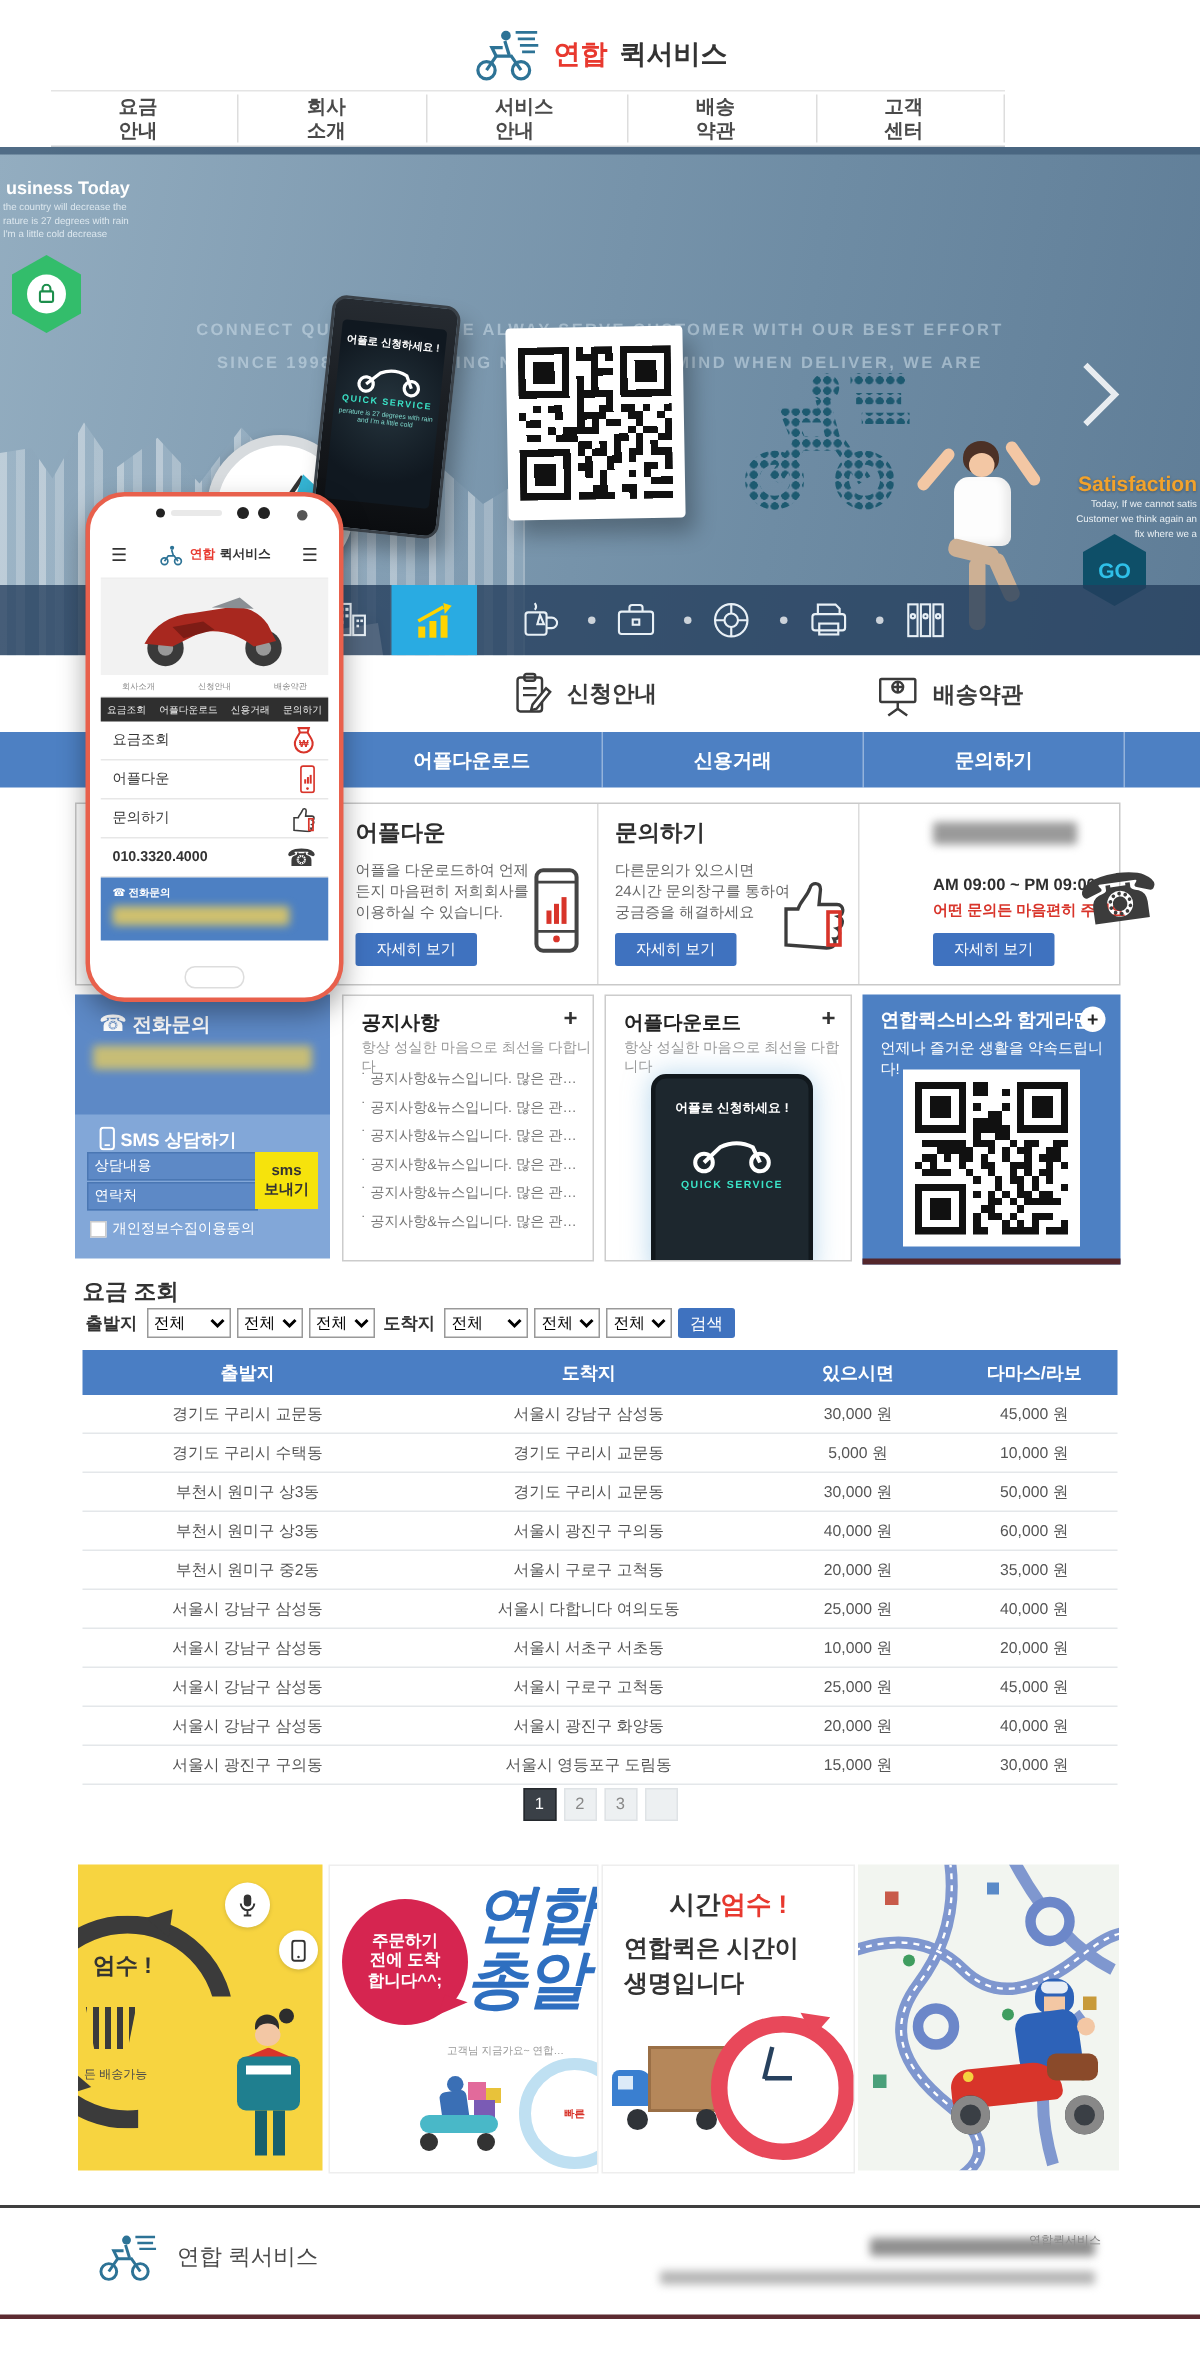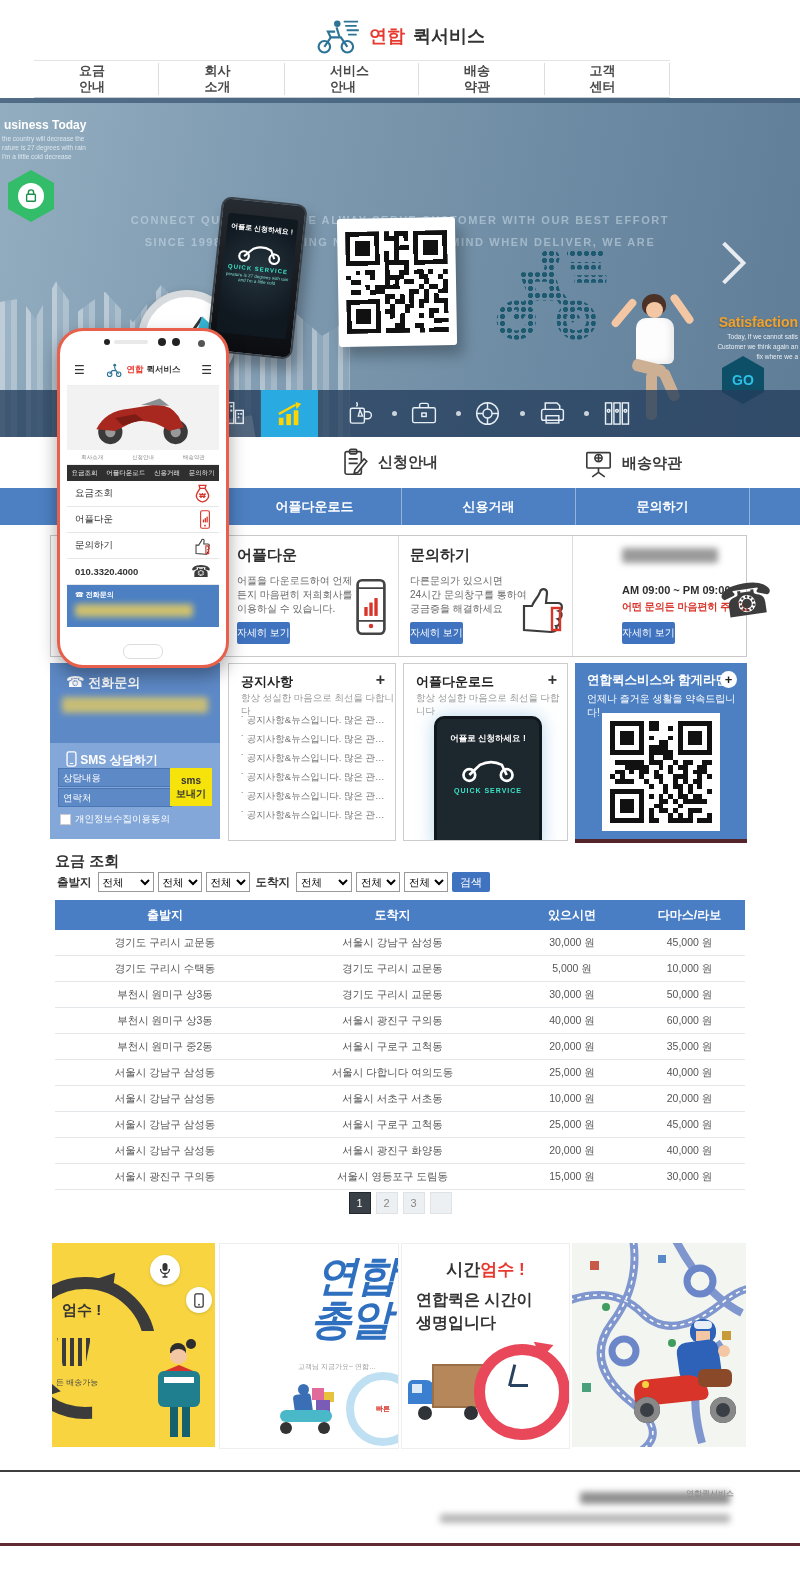--- a/index.html
+++ b/index.html
@@ -71,21 +71,21 @@
   .subnav-row{position:absolute;left:227px;top:0;height:37px;display:flex;}
   .subnav-row .sn{width:173px;line-height:37px;text-align:center;font-size:13px;color:#fff;font-weight:bold;
       border-left:1px solid rgba(255,255,255,.4);cursor:pointer;}
   .subnav-row .sn:last-child{border-right:1px solid rgba(255,255,255,.4);}
   
   .infobox{top:535px;left:50px;width:695px;height:120px;border:1px solid #c9c9c9;background:#fff;}
   .ib-div{position:absolute;top:0;width:1px;height:120px;background:#dcdcdc;}
   .ib-col{position:absolute;top:0;height:120px;}
   .ib-title{position:absolute;left:12px;top:10px;font-size:15px;font-weight:bold;color:#2e2e2e;}
   .ib-desc{position:absolute;left:12px;top:38px;font-size:10px;color:#666;line-height:14px;}
-  .btn-blue{background:#3f72bf;color:#fff;font-size:10px;padding:4px 0;border-radius:2px;border:none;cursor:pointer;font-family:inherit;}
+  .btn-blue{background:#3f72bf;color:#fff;font-size:10px;padding:4px 14px;border-radius:2px;border:none;cursor:pointer;font-family:inherit;}
   .ib-btn{position:absolute;left:12px;bottom:12px;}
   .blur-block{filter:blur(3px);border-radius:2px;}
   
   .panel{top:663px;height:176px;overflow:hidden;}
   .p-blue{left:50px;width:170px;background:#82a7d8;}
   .p-blue-top{position:absolute;left:0;top:0;width:170px;height:80px;background:#5d89c6;}
   .p-white{background:#fff;border:1px solid #ccc;}
   .p-notice{left:228px;width:166px;}
   .p-app{left:403px;width:163px;}
   .p-qr{left:575px;width:172px;background:#4d80c3;border-bottom:4px solid #54262b;}
@@ -943,20 +943,25 @@
       <div class="abs" style="left:22px;top:6px;width:17px;height:15px;border-radius:50%;background:#f3c7a4;"></div>
       <div class="abs" style="left:12px;top:22px;width:38px;height:8px;background:#d8342a;clip-path:polygon(0 100%,50% 0,100% 100%);"></div>
       <div class="abs" style="left:10px;top:28px;width:42px;height:36px;border-radius:6px;background:#1f7f8f;"></div>
       <div class="abs" style="left:16px;top:34px;width:30px;height:6px;background:#fff;"></div>
       <div class="abs" style="left:22px;top:64px;width:8px;height:30px;background:#17606d;"></div>
       <div class="abs" style="left:34px;top:64px;width:8px;height:30px;background:#17606d;"></div>
     </div>
   </div>
 
   <div class="abs banner b2">
+    <div class="b2-bubble">
+      <span>주문하기</span>
+        <span>전에 도착</span>
+        <span>합니다^^;</span>
+    </div>
     <div class="b2-big">
       <span>연합</span><br><span style="margin-left:-6px;">총알</span>
     </div>
     <div class="abs" style="left:78px;top:118px;font-size:7px;color:#999;">고객님 지금가요~ 연합…</div>
     <div class="abs" style="left:126px;top:128px;width:58px;height:58px;border:8px solid #bfe0f2;border-radius:50%;display:flex;align-items:center;justify-content:center;font-size:7px;font-weight:bold;color:#d8342a;">
       <span>빠른</span>
     </div>
     <div class="abs" style="left:52px;top:140px;width:70px;height:60px;">
       <div class="abs" style="left:26px;top:0;width:11px;height:11px;border-radius:50%;background:#3a6fb5;"></div>
       <div class="abs" style="left:22px;top:10px;width:18px;height:22px;border-radius:4px;background:#3a6fb5;transform:rotate(-8deg);"></div>
@@ -1023,18 +1028,34 @@
       <div class="abs" style="left:90px;top:26px;width:12px;height:12px;border-radius:50%;background:#f3c7a4;"></div>
       <div class="abs" style="left:6px;top:58px;width:74px;height:26px;border-radius:12px 20px 6px 6px;background:#d8342a;transform:rotate(-6deg);"></div>
       <div class="abs" style="left:70px;top:50px;width:34px;height:18px;border-radius:6px;background:#8a4a2a;"></div>
       <div class="abs" style="left:6px;top:78px;width:26px;height:26px;border-radius:50%;background:#3a3f45;box-shadow:inset 0 0 0 6px #888;"></div>
       <div class="abs" style="left:82px;top:78px;width:26px;height:26px;border-radius:50%;background:#3a3f45;box-shadow:inset 0 0 0 6px #888;"></div>
       <div class="abs" style="left:14px;top:62px;width:7px;height:7px;border-radius:50%;background:#f5d33f;"></div>
     </div>
   </div>
 
   <div class="abs footer">
+    <div class="f-logo">
+      <svg class="moto" style="color:#2d7396;" width="42" height="37" viewBox="0 0 64 52">
+        <g fill="none" stroke="currentColor" stroke-width="3">
+            <circle cx="13" cy="41" r="8"></circle>
+            <circle cx="45" cy="41" r="8"></circle>
+            <path d="M13 41 L22 28 L36 28 L45 41"></path>
+            <path d="M22 28 L18 20 L28 20"></path>
+            <path d="M34 27 L30 14"></path>
+          </g>
+        <circle cx="31" cy="9" r="4.5" fill="currentColor"></circle>
+        <g stroke="currentColor" stroke-width="2.5">
+            <path d="M40 6 H60 M42 12 H58 M44 18 H61"></path>
+          </g>
+      </svg>
+      <span class="f-brand">연합 퀵서비스</span>
+    </div>
     <div class="f-small">연합퀵서비스</div>
     <div class="abs blur-block" style="right:70px;top:20px;width:150px;height:12px;background:#8f8f8f;"></div>
     <div class="abs blur-block" style="right:70px;top:42px;width:290px;height:9px;background:#b5b5b5;"></div>
   </div>
 
 </div>
 
 </body></html>

